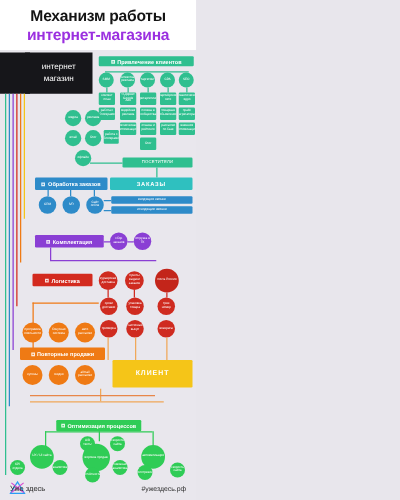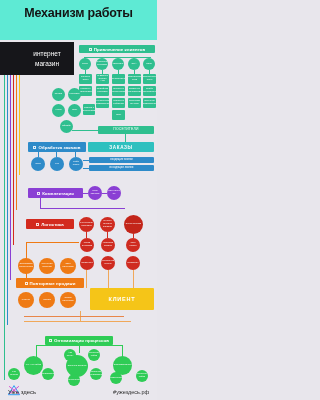--- a/index.html
+++ b/index.html
@@ -5,21 +5,21 @@
   * { box-sizing: border-box; margin: 0; padding: 0; }
   html, body {
     width: 157px; height: 400px;
     background: #e8e6ec;
     font-family: "Liberation Sans", sans-serif;
     overflow: hidden;
   }
   #root { position: relative; width: 157px; height: 400px; background: #e9e7ed; }
 
   
-  .header { position: absolute; left:0; top:0; width:157px; height:40px; background:#5eead4; }
+  .header { position: absolute; left:0; top:0; width:157px; height:40px; background:#ffffff; }
   .title1 { position:absolute; left:0; top:6px; width:157px; text-align:center;
             font-size:12.5px; font-weight:bold; color:#141414; letter-spacing:-.2px;}
   .title2 { position:absolute; left:0; top:21px; width:157px; text-align:center;
             font-size:12.5px; font-weight:bold; color:#9b30e0; letter-spacing:-.2px;}
 
   
   .shopbox { position:absolute; left:20px; top:42px; width:54px; height:33px;
              background:#16161a; color:#ffffff; display:flex; flex-direction:column;
              align-items:center; justify-content:center; font-size:6.5px; line-height:1.5;}
   .darkbar { position:absolute; left:0px; top:42px; width:24px; height:33px; background:#16161a;}
@@ -47,20 +47,21 @@
   .fhash  { position:absolute; right:8px; bottom:5px; font-size:5.5px; color:#2b2b2b; }
   .logo { position:absolute; left:7px; bottom:3px; width:14px; height:13px; }
 </style>
 </head>
 <body>
 
 <div id="root">
 
   <div class="header">
     <div class="title1">Механизм работы</div>
+    <div class="title2">интернет-магазина</div>
   </div>
 
   <div class="darkbar"></div>
   <div class="shopbox">
     <div>интернет</div>
     <div>магазин</div>
   </div>
 
   <div class="line rail" style="left:4px;  height:305px; background:#2fbf8f;"></div>
   <div class="line rail" style="left:7px;  height:250px; background:#2e8bc9;"></div>

